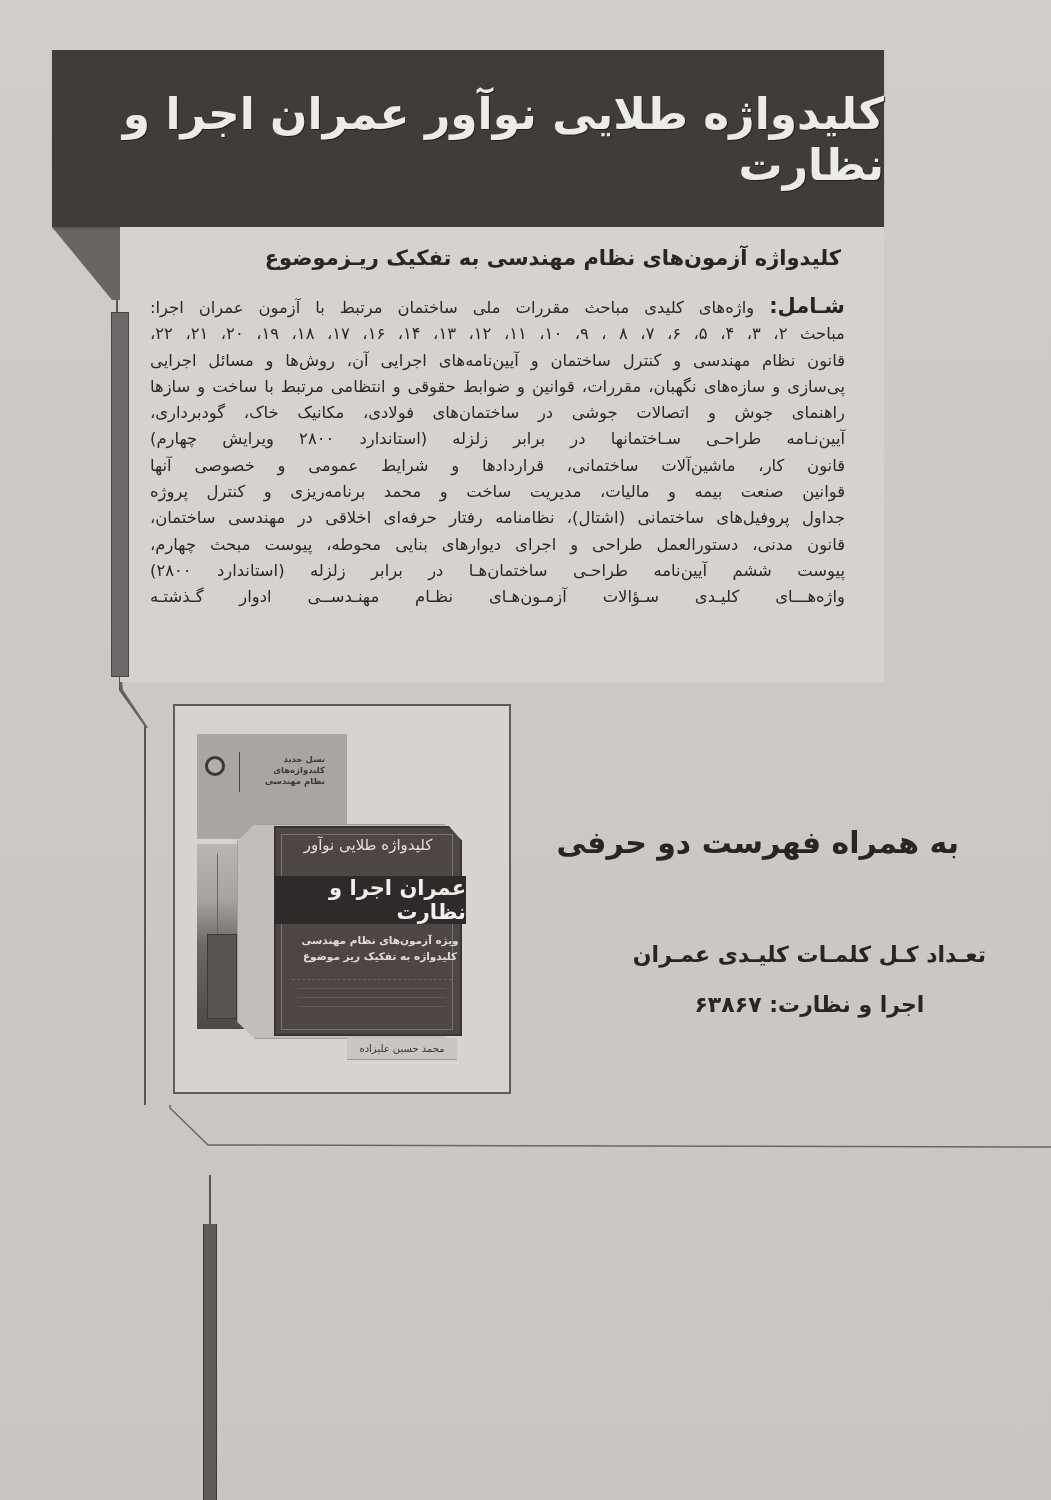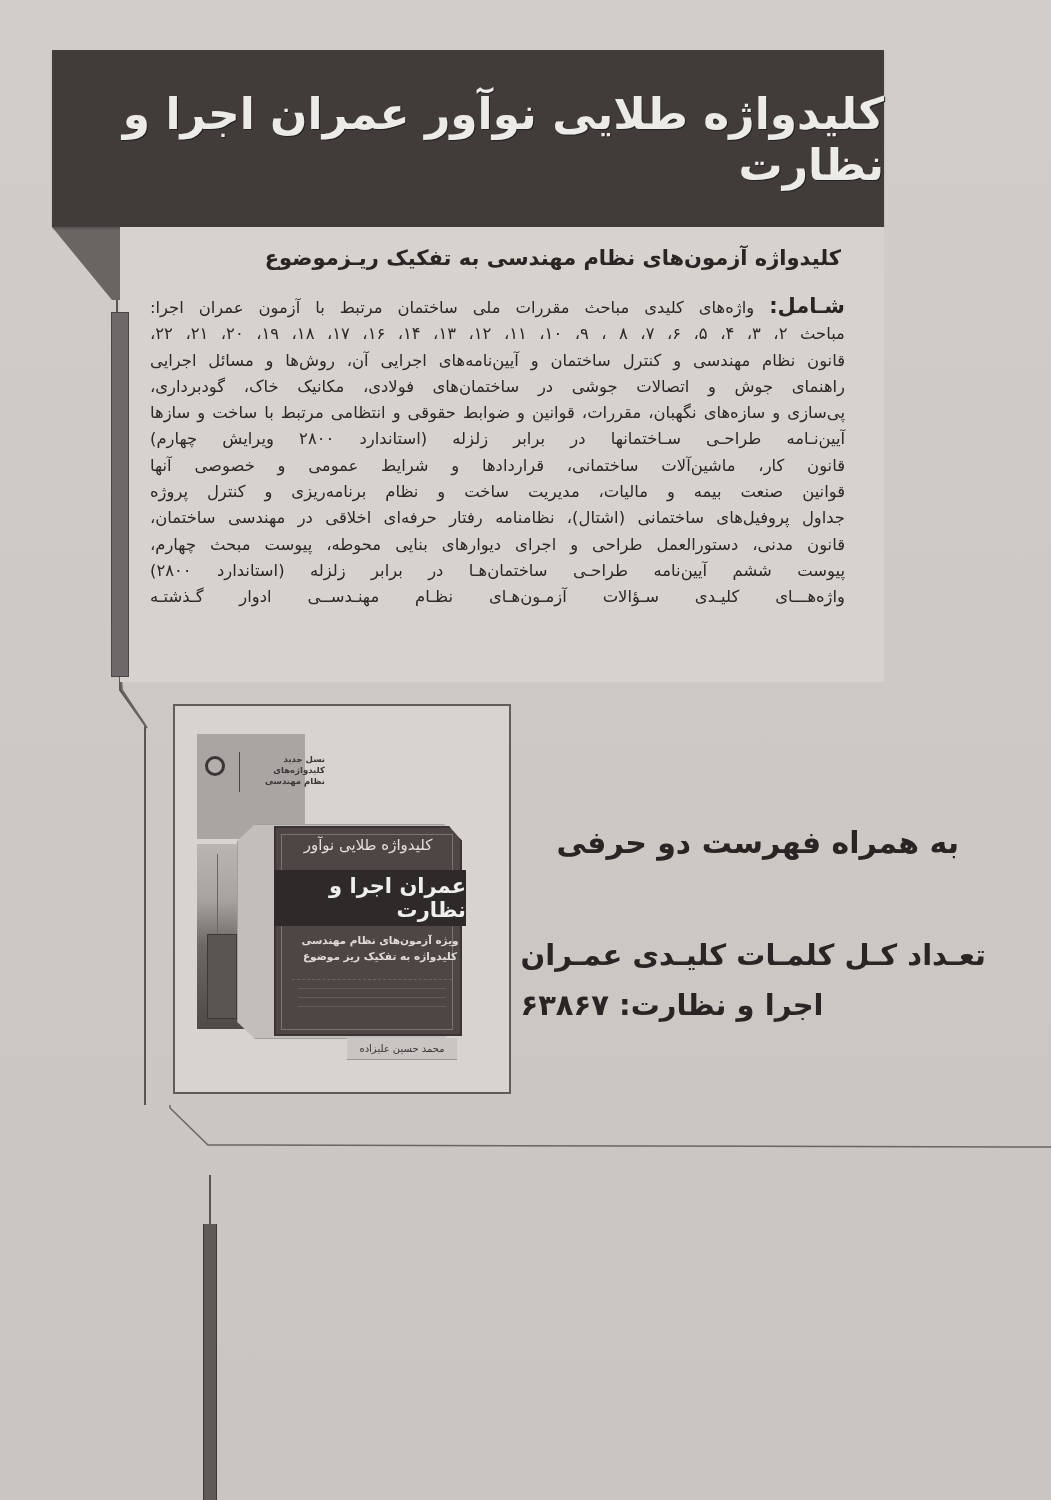--- a/index.html
+++ b/index.html
@@ -57,21 +57,21 @@
     
     .book-frame {
       position: absolute; left: 173px; top: 704px; width: 338px; height: 390px;
       border: 2px solid #615b59;
       background: #d7d3cf;
     }
     .cover {
       position: absolute; left: 197px; top: 734px; width: 270px; height: 335px;
     }
     .cover-top {
-      position: absolute; left: 0; top: 0; width: 108px; height: 105px;
+      position: absolute; left: 0; top: 0; width: 150px; height: 105px;
       background: #aaa5a2;
     }
     .cover-logo-text {
       position: absolute; left: 48px; top: 20px; width: 80px;
       direction: rtl; text-align: right;
       font-size: 8.5px; font-weight: bold; line-height: 11px; color: #3d3737;
     }
     .cover-logo-circle {
       position: absolute; left: 8px; top: 22px; width: 20px; height: 20px;
       border-radius: 50%; border: 3px solid #3b3535; background: #b4afac;
@@ -91,21 +91,21 @@
       position: absolute; left: 77px; top: 92px; width: 188px; height: 210px;
       background: #4d4645;
       border: 2px solid #3a3434;
       clip-path: polygon(0 0, 93% 0, 100% 7%, 100% 100%, 0 100%);
     }
     .cover-dark-inner {
       position: absolute; left: 84px; top: 100px; width: 172px; height: 196px;
       border: 1px solid #7a7371;
     }
     .cover-band {
-      position: absolute; left: 77px; top: 136px; width: 192px; height: 56px;
+      position: absolute; left: 77px; top: 142px; width: 192px; height: 48px;
       background: #2f2a2a;
       display: flex; align-items: center; justify-content: center; padding-left: 32px;
     }
     .cover-line1 {
       position: absolute; left: 77px; top: 102px; width: 188px; text-align: center;
       direction: rtl; color: #e2dfdc; font-size: 15px; font-weight: normal;
     }
     .cover-line2 { direction: rtl; color: #f1efec; font-size: 21px; font-weight: bold; }
     .cover-line3 {
       position: absolute; left: 77px; top: 198px; width: 212px; text-align: center;
@@ -121,22 +121,22 @@
       background: #c9c5c2; border-bottom: 1px solid #9b9794;
       direction: rtl; font-size: 10px; color: #3a3434; text-align: center; line-height: 22px;
     }
     
     .companion {
       position: absolute; right: 92px; top: 825px;
       direction: rtl; font-weight: bold; font-size: 30px; color: #2a2424; white-space: nowrap;
     }
     .count-text {
       position: absolute; right: 65px; top: 930px;
-      direction: rtl; font-weight: bold; font-size: 29px; line-height: 50px; color: #2a2424;
-      text-align: left; white-space: nowrap; margin-left: 32px;
+      direction: rtl; font-weight: bold; font-size: 22px; line-height: 50px; color: #2a2424;
+      text-align: center; white-space: nowrap; margin-left: 32px;
     }
     .author {
       position: absolute; right: 448px; top: 1373px;
       direction: rtl; font-weight: bold; font-size: 24px; color: #2a2424; white-space: nowrap;
     }
     .left-bar-bottom {
       position: absolute; left: 203px; top: 1224px; width: 14px; height: 276px;
       background: #5f5958; border-left: 1px solid #3e3938; border-right: 1px solid #3e3938;
     }
     .left-bar-thin {
@@ -164,25 +164,25 @@
 
   <div class="content-panel"></div>
   <div class="left-bar-top"></div>
 
   <h2 class="subtitle">کلیدواژه آزمون‌های نظام مهندسی به تفکیک ریـزموضوع</h2>
 
   <div class="body-text">
     <span class="line"><span class="lead">شـامل:</span> <span>واژه‌های کلیدی مباحث مقررات ملی ساختمان مرتبط با آزمون عمران اجرا:</span></span>
     <span class="line">مباحث ۲، ۳، ۴، ۵، ۶، ۷، ۸ ، ۹، ۱۰، ۱۱، ۱۲، ۱۳، ۱۴، ۱۶، ۱۷، ۱۸، ۱۹، ۲۰، ۲۱، ۲۲،</span>
     <span class="line">قانون نظام مهندسی و کنترل ساختمان و آیین‌نامه‌های اجرایی آن، روش‌ها و مسائل اجرایی</span>
+    <span class="line">پی‌سازی و سازه‌های نگهبان، مقررات، قوانین و ضوابط حقوقی و انتظامی مرتبط با ساخت و سازها</span>
     <span class="line">راهنمای جوش و اتصالات جوشی در ساختمان‌های فولادی، مکانیک خاک، گودبرداری،</span>
-    <span class="line">پی‌سازی و سازه‌های نگهبان، مقررات، قوانین و ضوابط حقوقی و انتظامی مرتبط با ساخت و سازها</span>
     <span class="line">آیین‌نـامه طراحـی سـاختمانها در برابر زلزله (استاندارد ۲۸۰۰ ویرایش چهارم)</span>
     <span class="line">قانون کار، ماشین‌آلات ساختمانی، قراردادها و شرایط عمومی و خصوصی آنها</span>
-    <span class="line">قوانین صنعت بیمه و مالیات، مدیریت ساخت و نظام برنامه‌ریزی و کنترل پروژه</span>
+    <span class="line">قوانین صنعت بیمه و مالیات، مدیریت ساخت و محمد برنامه‌ریزی و کنترل پروژه</span>
     <span class="line">جداول پروفیل‌های ساختمانی (اشتال)، نظامنامه رفتار حرفه‌ای اخلاقی در مهندسی ساختمان،</span>
     <span class="line">قانون مدنی، دستورالعمل طراحی و اجرای دیوارهای بنایی محوطه، پیوست مبحث چهارم،</span>
     <span class="line">پیوست ششم آیین‌نامه طراحـی ساختمان‌هـا در برابر زلزله (استاندارد ۲۸۰۰)</span>
     <span class="line">واژه‌هـــای کلیـدی سـؤالات آزمـون‌هـای نظـام مهنـدســی ادوار گـذشتـه</span>
   </div>
 
   <div class="book-frame"></div>
   <div class="cover">
     <div class="cover-top">
       <div class="cover-logo-circle"></div>

